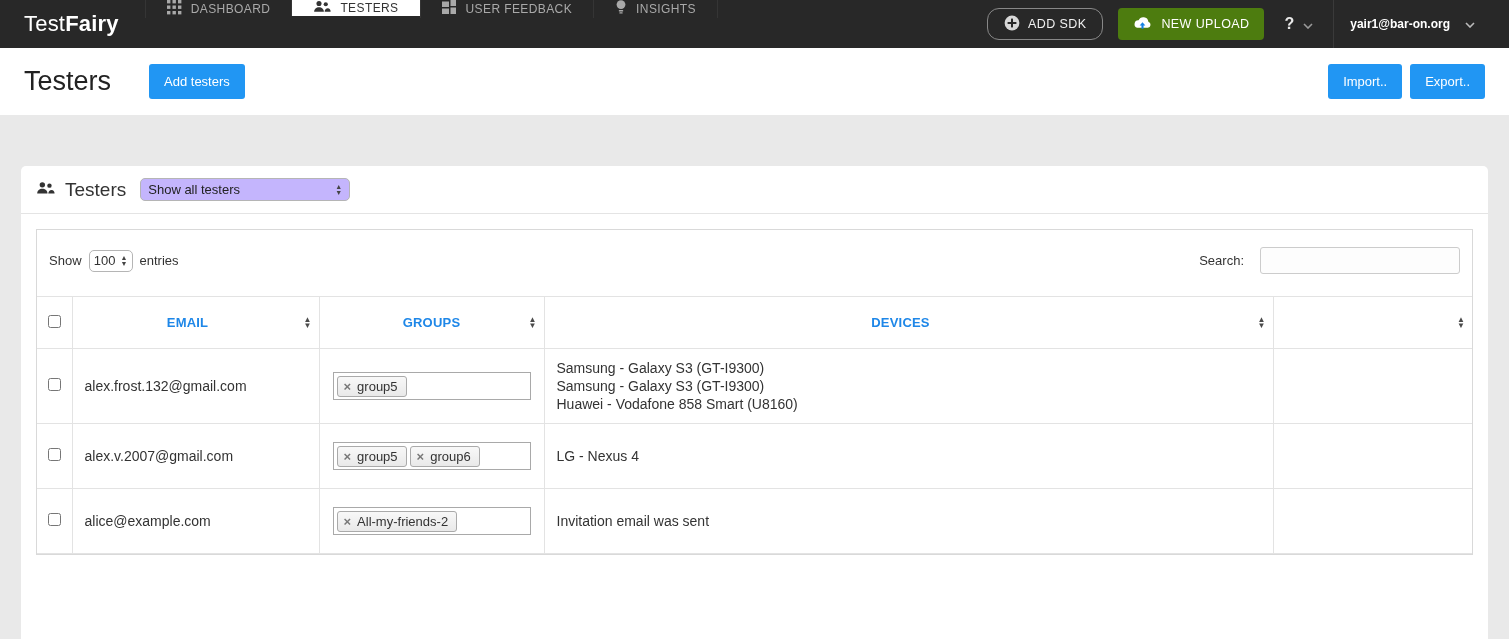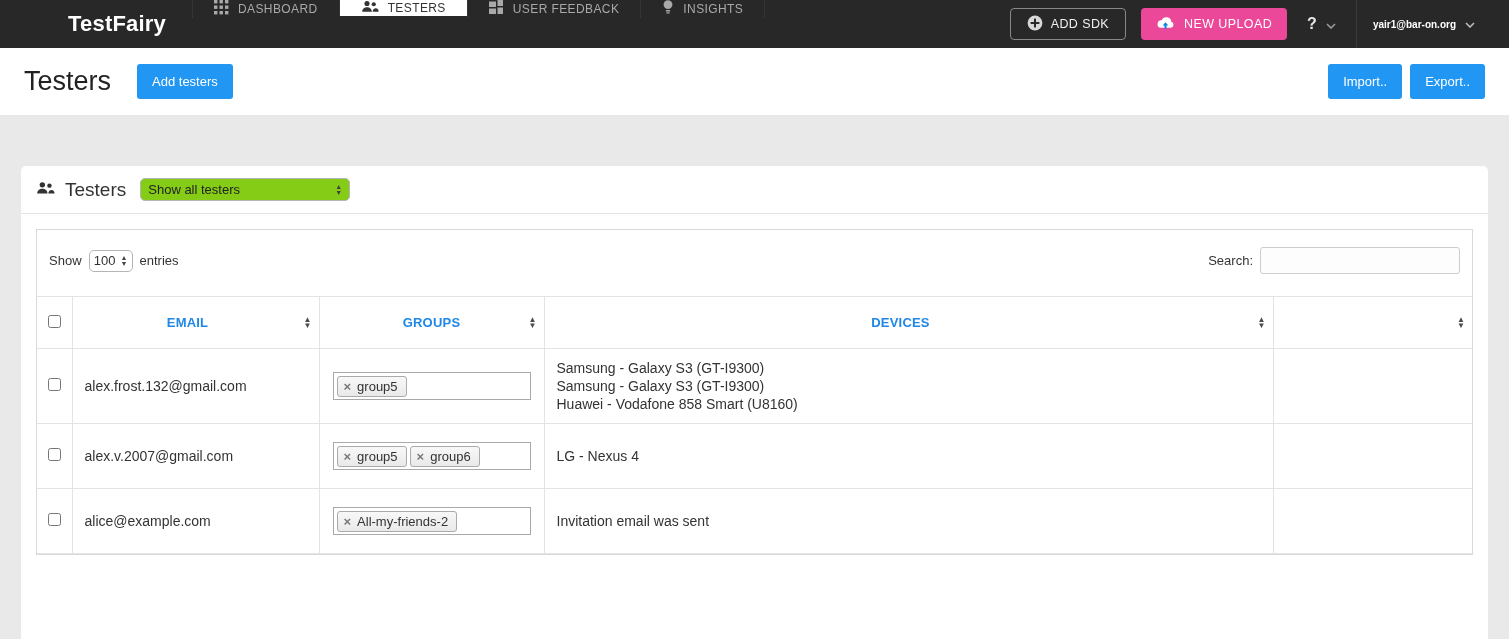--- a/index.html
+++ b/index.html
@@ -3,76 +3,76 @@
 <meta charset="utf-8">
 <style>
   * { box-sizing: border-box; margin: 0; padding: 0; }
   html,body { width:1509px; height:639px; overflow:hidden;
     font-family:"Liberation Sans","DejaVu Sans",sans-serif; background:#e9e9e9; }
 
   
   .topnav { height:48px; background:#282828; display:flex; align-items:stretch; }
   .logo { display:flex; align-items:center; padding:0 26px 0 24px; color:#fff;
     font-size:22px; letter-spacing:.2px; }
-  .logo .l1 { font-weight:700;margin-left:44px; }
+  .logo .l1 { font-weight:400; }
   .logo .l2 { font-weight:700; }
   .nav-items { display:flex; align-items:flex-start; }
   .nav-item { display:flex; align-items:center; gap:9px; padding:0 21px;
     color:#a9a9a9; font-size:12px; letter-spacing:.4px; cursor:pointer;
     border-left:1px solid #353535; white-space:nowrap; }
   .nav-item:last-child { border-right:1px solid #353535; }
   .nav-item svg { fill:#a9a9a9; }
   .nav-item.active { background:#fff; color:#333; }
   .nav-item.active svg { fill:#333; }
   .beta { color:#c1703c; font-weight:700; margin-left:2px; letter-spacing:.5px; }
   .nav-right { margin-left:auto; display:flex; align-items:center; padding-right:20px; }
   .btn-addsdk { display:flex; align-items:center; gap:8px; height:32px; padding:0 16px;
-    border:1px solid #888; border-radius:4px; color:#f0f0f0; font-size:12.5px;
+    border:1px solid #888; border-radius:12px; color:#f0f0f0; font-size:12.5px;
     letter-spacing:.4px; background:transparent; cursor:pointer; }
   .btn-newupload { display:flex; align-items:center; gap:9px; height:32px; padding:0 15px;
-    background:#ec4899; border:none; border-radius:4px; color:#fff; font-size:12.5px;
+    background:#4d7c0f; border:none; border-radius:4px; color:#fff; font-size:12.5px;
     letter-spacing:.4px; margin-left:15px; cursor:pointer; }
   .help-group { display:flex; align-items:center; gap:9px; padding:0 20px; cursor:pointer; }
   .help-q { color:#e8e8e8; font-size:16px; font-weight:700; }
   .nav-divider { width:1px; height:48px; background:#3a3a3a; }
-  .account { display:flex; align-items:center; gap:9px; padding:0 14px 0 16px;
-    color:#fff; font-size:10px; font-weight:700; cursor:pointer; }
+  .account { display:flex; align-items:center; gap:15px; padding:0 14px 0 16px;
+    color:#fff; font-size:12px; font-weight:700; cursor:pointer; }
 
   
   .page-header { height:67px; background:#fff; display:flex; align-items:center; padding:0 24px; }
   .page-title { font-size:27px; font-weight:300; color:#222; }
   .btn-blue { background:#2196f3; color:#fff; border:none; border-radius:3px;
     font-size:13px; padding:10px 15px; cursor:pointer; font-family:inherit; }
-  .btn-add { margin-left:26px; }
+  .btn-add { margin-left:38px; }
   .hdr-spacer { flex:1; }
   .btn-import { margin-right:8px; }
 
   
   .page-bg { height:524px; padding:51px 21px 0; overflow:hidden; }
   .panel { background:#fff; border-radius:5px; height:600px; }
   .panel-header { height:48px; display:flex; align-items:center; padding:0 15px;
     border-bottom:1px solid #e4e4e4; }
   .panel-header svg { fill:#333; }
   .panel-title { font-size:19px; color:#333; margin-left:10px; }
   .select-box { margin-left:14px; width:210px; height:23px; border:1px solid #b5b5b5;
-    border-radius:5px; background:#84cc16; display:flex; align-items:center;
+    border-radius:5px; background:#c4b5fd; display:flex; align-items:center;
     padding:0 7px; font-size:13px; color:#222; cursor:pointer;gap:20px; }
   .select-box .sel-label { flex:1; }
   .updown { display:inline-flex; flex-direction:column; align-items:center;
     font-size:7px; line-height:5.5px; color:#444; }
   .panel-body { padding:15px 15px 0; }
   .table-wrap { border:1px solid #d9d9d9; padding-top:17px; }
 
   
   .tbl-controls { display:flex; align-items:center; margin:0 12px; font-size:13px; color:#333; }
   .show-group { display:flex; align-items:center; gap:7px; }
   .num-select { width:44px; height:22px; border:1px solid #b5b5b5; border-radius:5px;
     display:flex; align-items:center; justify-content:center; gap:5px; font-size:13px;
     background:#fff; cursor:pointer; }
-  .search-group { margin-left:auto; display:flex; align-items:center; gap:7px; }
+  .search-group { margin-left:auto; display:flex; align-items:center; gap:16px; }
   .search-input { width:200px; height:27px; border:1px solid #ccc; border-radius:3px;
     padding:0 6px; font-size:13px; font-family:inherit; background:#fdfdfd; }
 
   
   table.testers { width:100%; border-collapse:collapse; margin-top:22px; font-size:14px; color:#333; }
   th, td { border:1px solid #e3e3e3; }
   th:first-child, td:first-child { border-left:none; }
   th:last-child, td:last-child { border-right:none; }
   th { color:#1e87e8; font-size:13px; font-weight:700; text-align:center;
     padding:18px 24px 18px 8px; position:relative; letter-spacing:.2px; }

